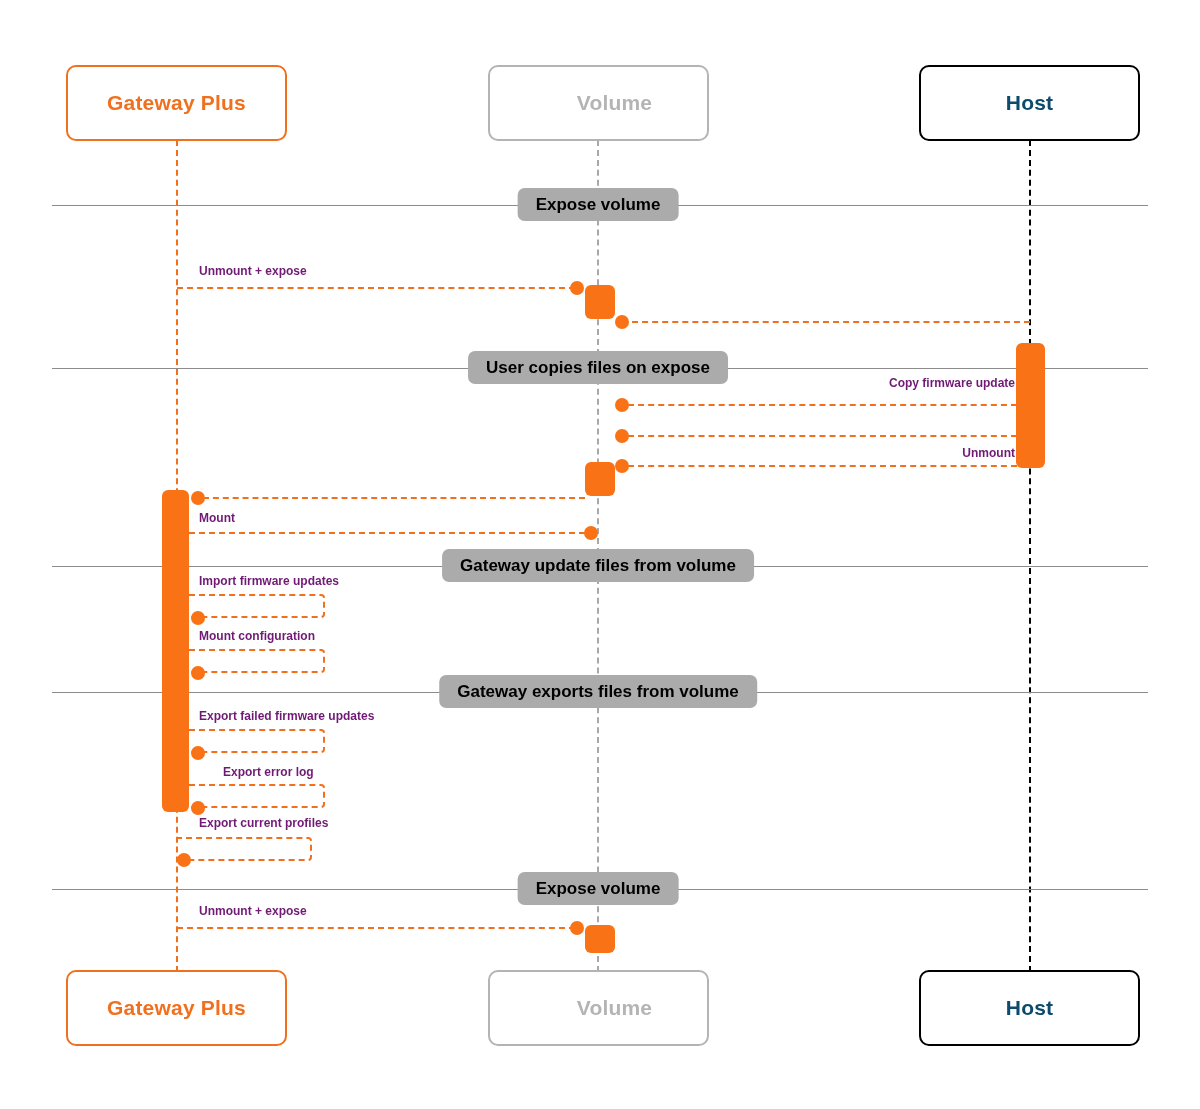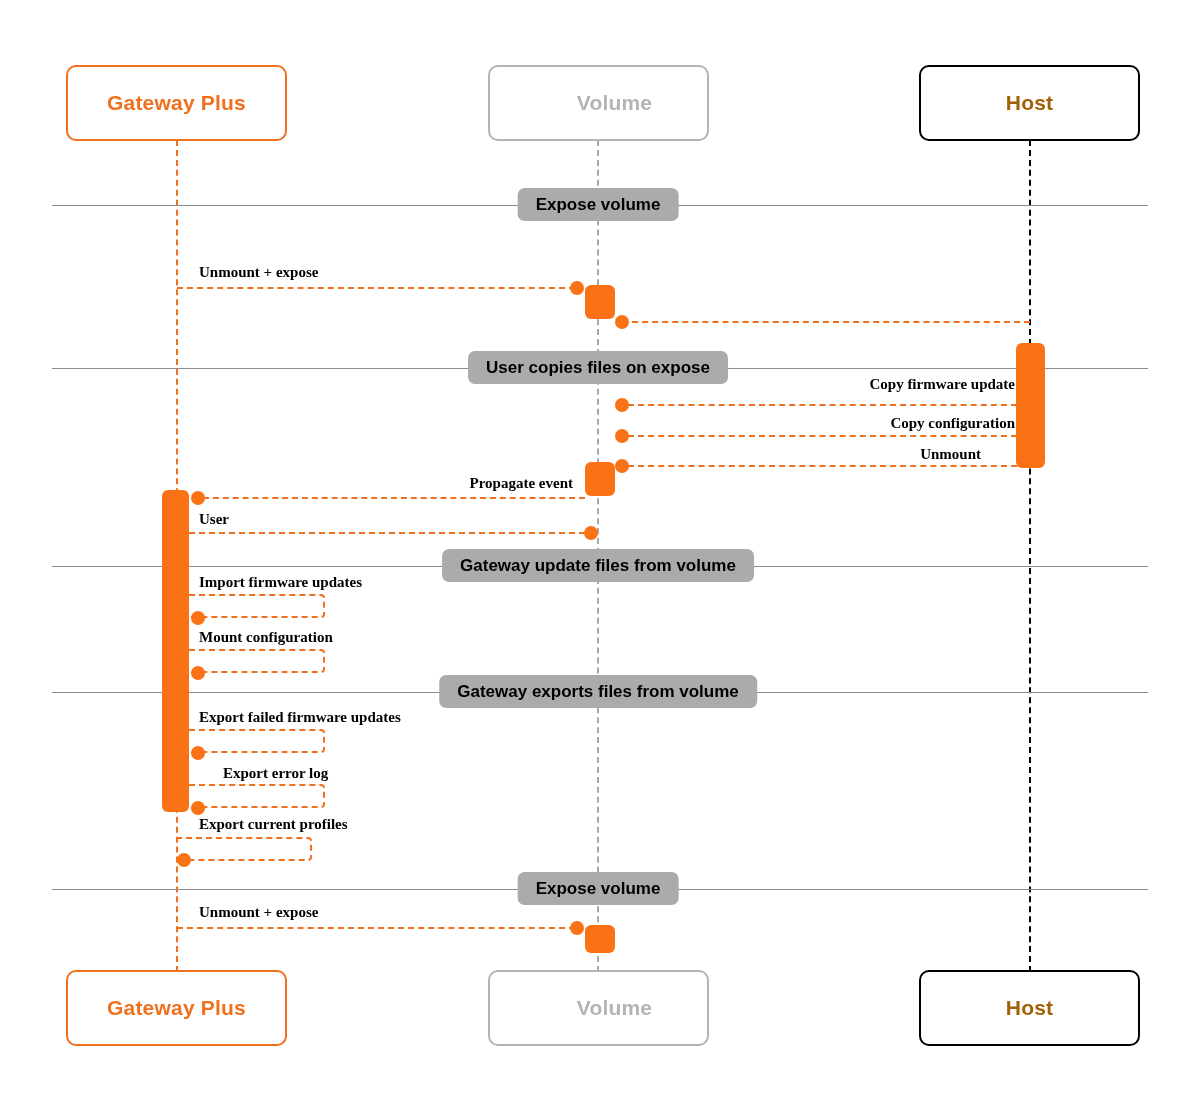--- a/index.html
+++ b/index.html
@@ -28,21 +28,21 @@
     background: #ffffff;
     display: flex;
     align-items: center;
     justify-content: center;
     font-weight: bold;
     font-size: 21px;
     letter-spacing: 0.2px;
   }
   .p-gateway { border-color: #F0701E; color: #F0701E; }
   .p-volume  { border-color: #B4B4B4; color: #B4B4B4; padding-left: 32px; }
-  .p-host    { border-color: #000000; color: #a16207; }
+  .p-host    { border-color: #000000; color: #0c4a6e; }
 
   
   .lifeline {
     position: absolute;
     width: 0;
     border-left-width: 2px;
     border-left-style: dashed;
   }
   .ll-gateway { border-left-color: #F0701E; }
   .ll-volume  { border-left-color: #A8A8A8; }
@@ -92,25 +92,24 @@
   }
   .msg-dot {
     position: absolute;
     width: 14px;
     height: 14px;
     border-radius: 50%;
     background: #F97316;
   }
   .msg-label {
     position: absolute;
-    font-size: 15px;
+    font-size: 12px;
     font-weight: bold;
-    color: #000000;
+    color: #701a75;
     white-space: nowrap;
-    font-family: Liberation Serif, serif;
   }
   .msg-label.right { text-align: right; }
 
   
   .self-loop {
     position: absolute;
     box-sizing: border-box;
     border-top: 2px dashed #F0701E;
     border-right: 2px dashed #F0701E;
     border-bottom: 2px dashed #F0701E;
@@ -156,33 +155,31 @@
 
   <div class="msg-line" style="left:622px; top:321px; width:408px;"></div>
   <div class="msg-dot" style="left:615px; top:315px;"></div>
 
   <div class="msg-line" style="left:628px; top:404px; width:389px;"></div>
   <div class="msg-dot" style="left:615px; top:398px;"></div>
   <div class="msg-label right" style="left:617px; top:376px; width:398px;">Copy firmware update</div>
 
   <div class="msg-line" style="left:628px; top:435px; width:389px;"></div>
   <div class="msg-dot" style="left:615px; top:429px;"></div>
-  <div class="msg-label right" style="left:617px; top:415px; width:398px;">Copy configuration</div>
 
   <div class="msg-line" style="left:628px; top:465px; width:389px;"></div>
   <div class="msg-dot" style="left:615px; top:459px;"></div>
-  <div class="msg-label right" style="left:583px; top:446px; width:398px;">Unmount</div>
+  <div class="msg-label right" style="left:617px; top:446px; width:398px;">Unmount</div>
 
   <div class="msg-line" style="left:203px; top:497px; width:382px;"></div>
   <div class="msg-dot" style="left:191px; top:491px;"></div>
-  <div class="msg-label right" style="left:205px; top:475px; width:368px;">Propagate event</div>
 
   <div class="msg-line" style="left:189px; top:532px; width:396px;"></div>
   <div class="msg-dot" style="left:584px; top:526px;"></div>
-  <div class="msg-label" style="left:199px; top:511px;">User</div>
+  <div class="msg-label" style="left:199px; top:511px;">Mount</div>
 
   <div class="self-loop" style="left:189px; top:594px; width:136px; height:24px;"></div>
   <div class="msg-dot" style="left:191px; top:611px;"></div>
   <div class="msg-label" style="left:199px; top:574px;">Import firmware updates</div>
 
   <div class="self-loop" style="left:189px; top:649px; width:136px; height:24px;"></div>
   <div class="msg-dot" style="left:191px; top:666px;"></div>
   <div class="msg-label" style="left:199px; top:629px;">Mount configuration</div>
 
   <div class="self-loop" style="left:189px; top:729px; width:136px; height:24px;"></div>

